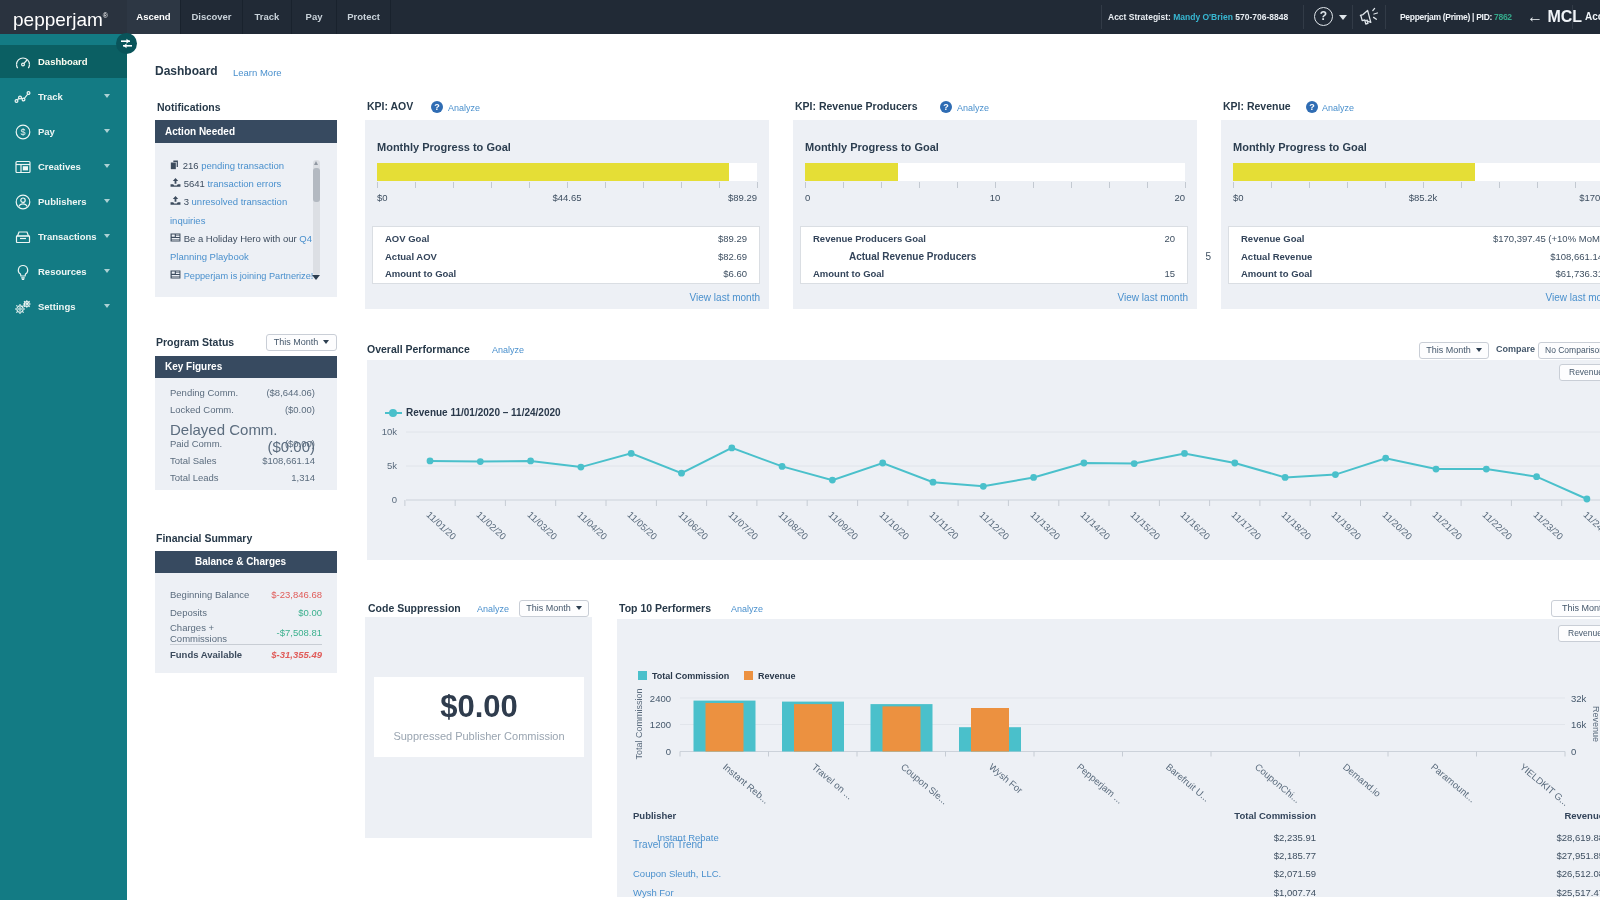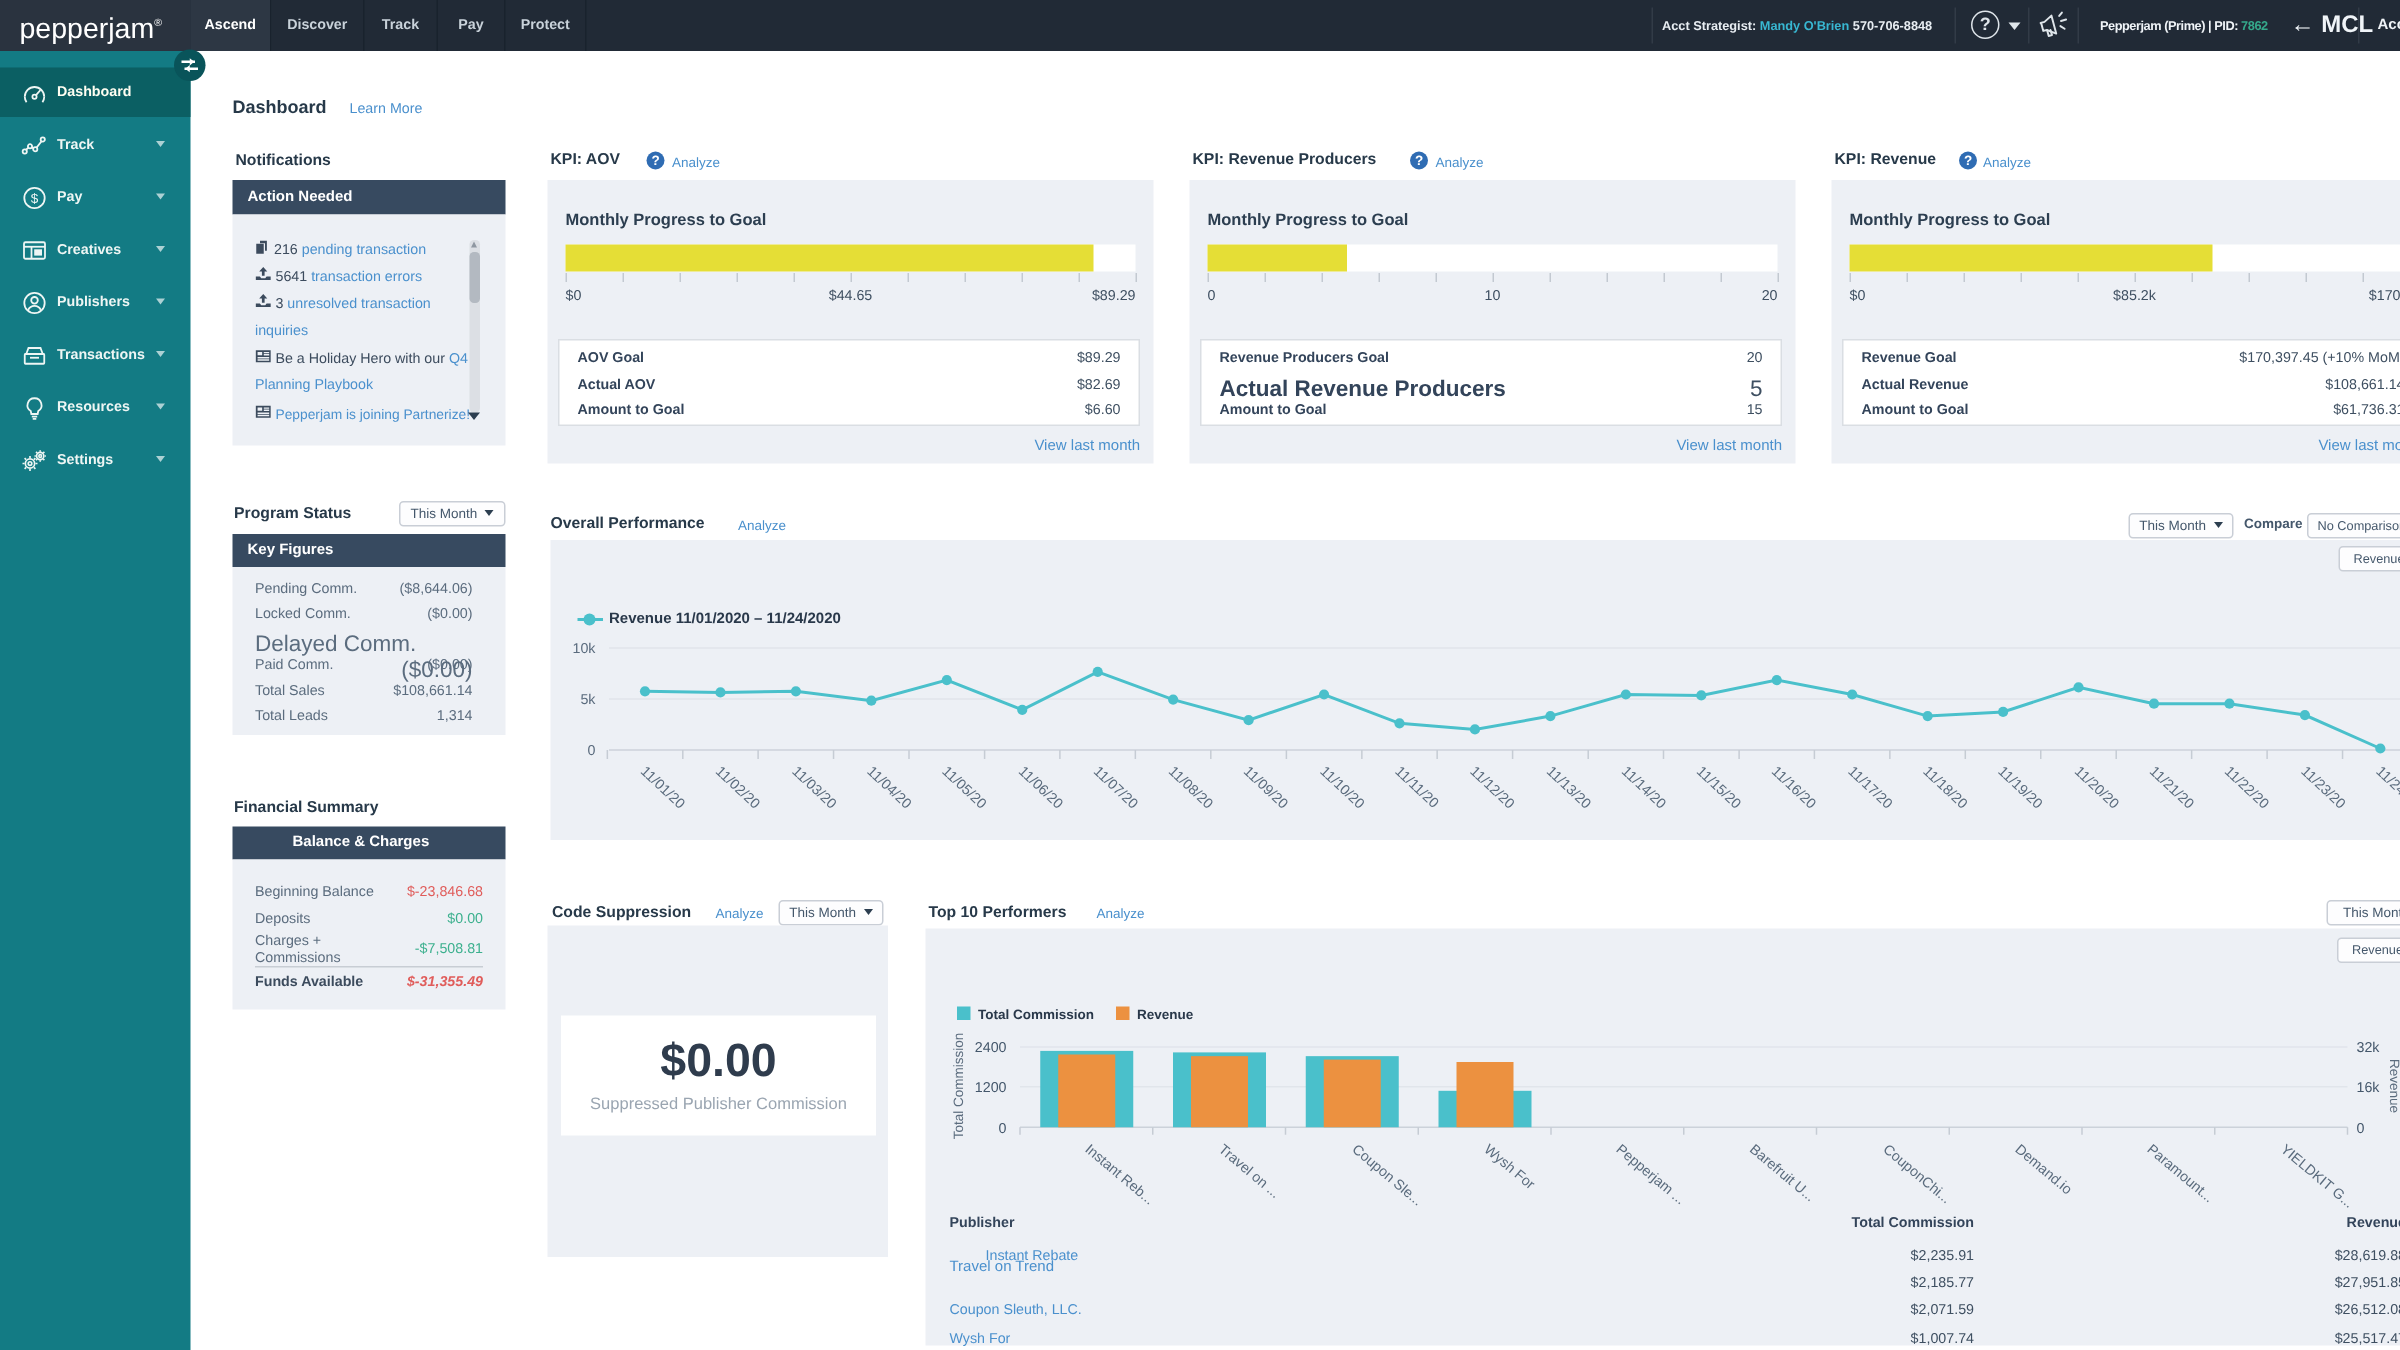--- a/index.html
+++ b/index.html
@@ -227,21 +227,21 @@
 <div class="abs" style="left:1033px;top:182px;width:1px;height:6px;background:#c3c9d1;"></div>
 <div class="abs" style="left:1071px;top:182px;width:1px;height:6px;background:#c3c9d1;"></div>
 <div class="abs" style="left:1109px;top:182px;width:1px;height:6px;background:#c3c9d1;"></div>
 <div class="abs" style="left:1147px;top:182px;width:1px;height:6px;background:#c3c9d1;"></div>
 <div class="abs" style="left:1185px;top:182px;width:1px;height:6px;background:#c3c9d1;"></div>
 <div class="abs" style="left:805px;top:192px;font-size:9.5px;color:#3e4f61;">0</div>
 <div class="abs" style="left:805px;top:192px;width:380px;text-align:center;font-size:9.5px;color:#3e4f61;">10</div>
 <div class="abs" style="left:805px;top:192px;width:380px;text-align:right;font-size:9.5px;color:#3e4f61;">20</div>
 <div class="abs" style="left:800px;top:226px;width:388px;height:58px;background:#fff;border:1px solid #dadee3;"></div>
 <div class="abs" style="left:813px;top:233px;width:362px;font-size:9.5px;color:#33445a;font-weight:bold;white-space:nowrap;">Revenue Producers Goal<span style="float:right;font-weight:normal;color:#3e4f61;">20</span></div>
-<div class="abs" style="left:813px;top:250.5px;width:362px;font-size:15px;color:#33445a;font-weight:bold;white-space:nowrap;">Actual Revenue Producers<span style="float:right;font-weight:normal;color:#3e4f61;">5</span></div>
+<div class="abs" style="left:849px;top:250.5px;width:362px;font-size:10px;color:#33445a;font-weight:bold;white-space:nowrap;">Actual Revenue Producers<span style="float:right;font-weight:normal;color:#3e4f61;">5</span></div>
 <div class="abs" style="left:813px;top:268.0px;width:362px;font-size:9.5px;color:#33445a;font-weight:bold;white-space:nowrap;">Amount to Goal<span style="float:right;font-weight:normal;color:#3e4f61;">15</span></div>
 <div class="abs link" style="left:805px;top:292px;width:383px;text-align:right;font-size:10px;">View last month</div>
 <div class="abs" style="left:1223px;top:100px;font-size:10.5px;font-weight:bold;color:#273949;">KPI: Revenue</div>
 <div class="abs" style="left:1306px;top:101px;width:12px;height:12px;background:#2f6cb3;border-radius:50%;color:#fff;font-size:9px;font-weight:bold;text-align:center;line-height:12px;">?</div>
 <div class="abs link" style="left:1322px;top:103px;font-size:9px;">Analyze</div>
 <div class="abs panel-b" style="left:1221px;top:120px;width:404px;height:189px;"></div>
 <div class="abs" style="left:1233px;top:141px;font-size:11px;font-weight:bold;color:#2c3e50;">Monthly Progress to Goal</div>
 <div class="abs" style="left:1233px;top:163px;width:380px;height:18px;background:#fff;"></div>
 <div class="abs" style="left:1233px;top:163px;width:242px;height:18px;background:#e5de36;"></div>
 <div class="abs" style="left:1233px;top:182px;width:1px;height:6px;background:#c3c9d1;"></div>

